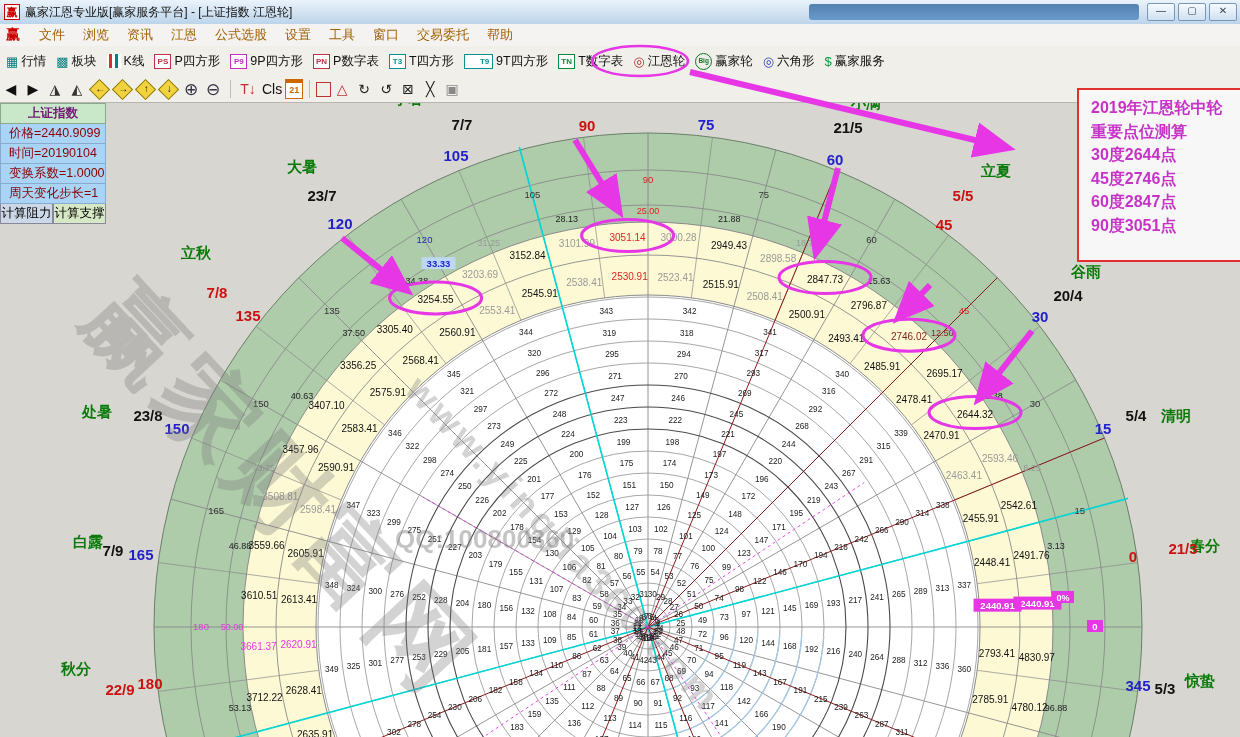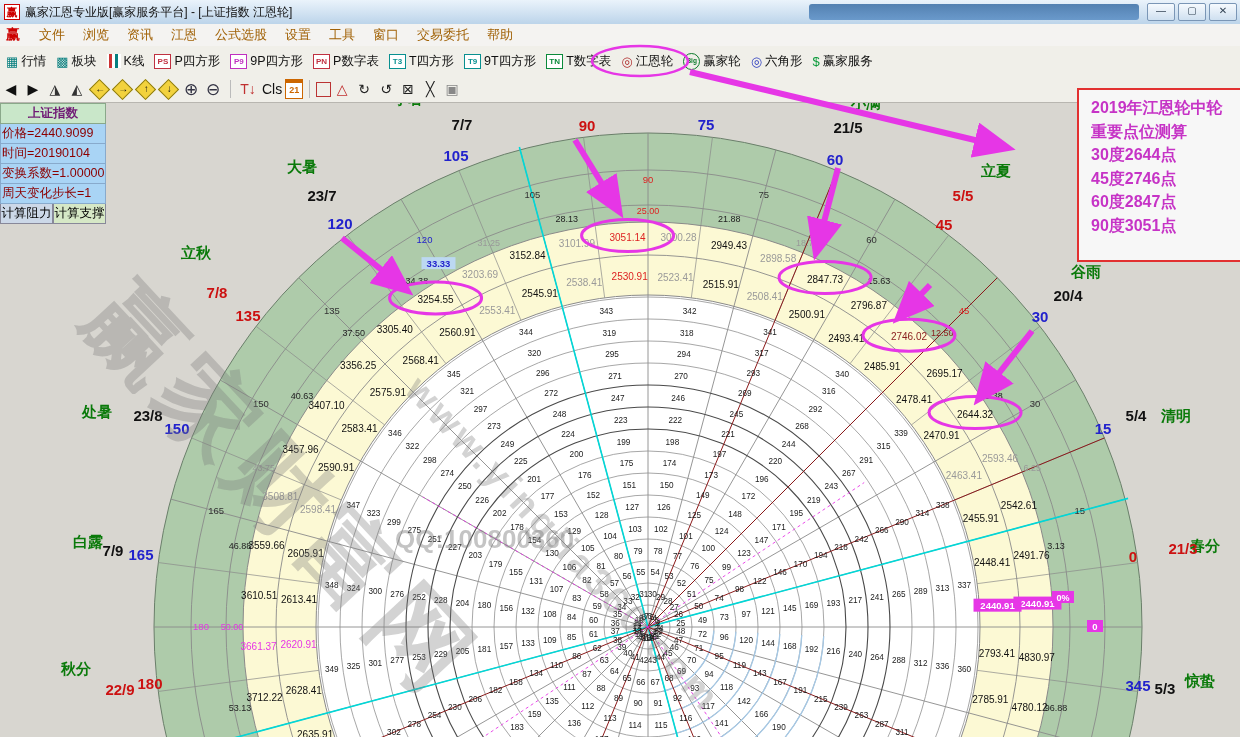--- a/index.html
+++ b/index.html
@@ -41,21 +41,21 @@
     transform:rotate(45deg);margin:0 4px;position:relative;}
   .dia span{position:absolute;left:0;top:-1px;width:13px;height:13px;transform:rotate(-45deg);
     font-size:10px;line-height:13px;text-align:center;color:#111;}
   .cal{display:inline-block;width:16px;height:15px;border:1px solid #c60;background:#fff;
     color:#c60;font-size:9px;font-weight:bold;line-height:15px;text-align:center;border-top:4px solid #c60;}
   .sq{display:inline-block;width:13px;height:13px;border:1.5px solid #b33;}
   
   .info{position:absolute;left:0;top:103px;width:106px;z-index:30;font-size:12.5px;}
   .info .hd{background:#c9e7c9;border:1px solid #8aa88a;text-align:center;height:19px;line-height:19px;color:#701a75;font-weight:bold;}
   .info .rw{background:#a9d4f5;border:1px solid #88aacc;border-top:none;height:19px;line-height:19px;
-    color:#8b0000;padding-left:1px;white-space:nowrap;overflow:hidden;}
+    color:#8b0000;padding-left:8px;white-space:nowrap;overflow:hidden;}
   .info .btns{display:flex;}
   .info .bt{flex:1;height:19px;line-height:19px;text-align:center;border:1px solid #889;border-top:none;color:#000;}
   .info .bt.b1{background:#ccd8e8;}
   .info .bt.b2{background:#d6e8c6;}
   
   .anno{position:absolute;left:1077px;top:88px;width:191px;height:174px;background:#f7f7f7;
     border:2px solid #e23030;z-index:40;padding:6px 0 0 12px;box-sizing:border-box;}
   .anno div{color:#c633c6;font-size:16px;font-weight:bold;line-height:23.5px;white-space:nowrap;}
   
   .wm{position:absolute;color:rgba(120,120,120,.33);font-weight:bold;z-index:15;pointer-events:none;white-space:nowrap;}
@@ -107,21 +107,21 @@
     </span>
     <span class="tb-item">
       <span class="box-ico" style="color: rgb(192, 48, 64); border-color: rgb(192, 48, 64);">PN</span>
       <span>P数字表</span>
     </span>
     <span class="tb-item">
       <span class="box-ico" style="color: rgb(8, 144, 144); border-color: rgb(8, 144, 144);">T3</span>
       <span>T四方形</span>
     </span>
     <span class="tb-item">
-      <span class="box-ico" style="color: rgb(8, 144, 144); border-color: rgb(8, 144, 144);">T9</span>
+      <span class="box-ico" style="color: rgb(8, 144, 144); border-color: rgb(8, 144, 144); padding-left: 12px;">T9</span>
       <span>9T四方形</span>
     </span>
     <span class="tb-item">
       <span class="box-ico" style="color: rgb(10, 138, 58); border-color: rgb(10, 138, 58);">TN</span>
       <span>T数字表</span>
     </span>
     <span class="tb-item">
       <span class="g" style="color: rgb(176, 48, 48);">◎</span>
       <span>江恩轮</span>
     </span>

